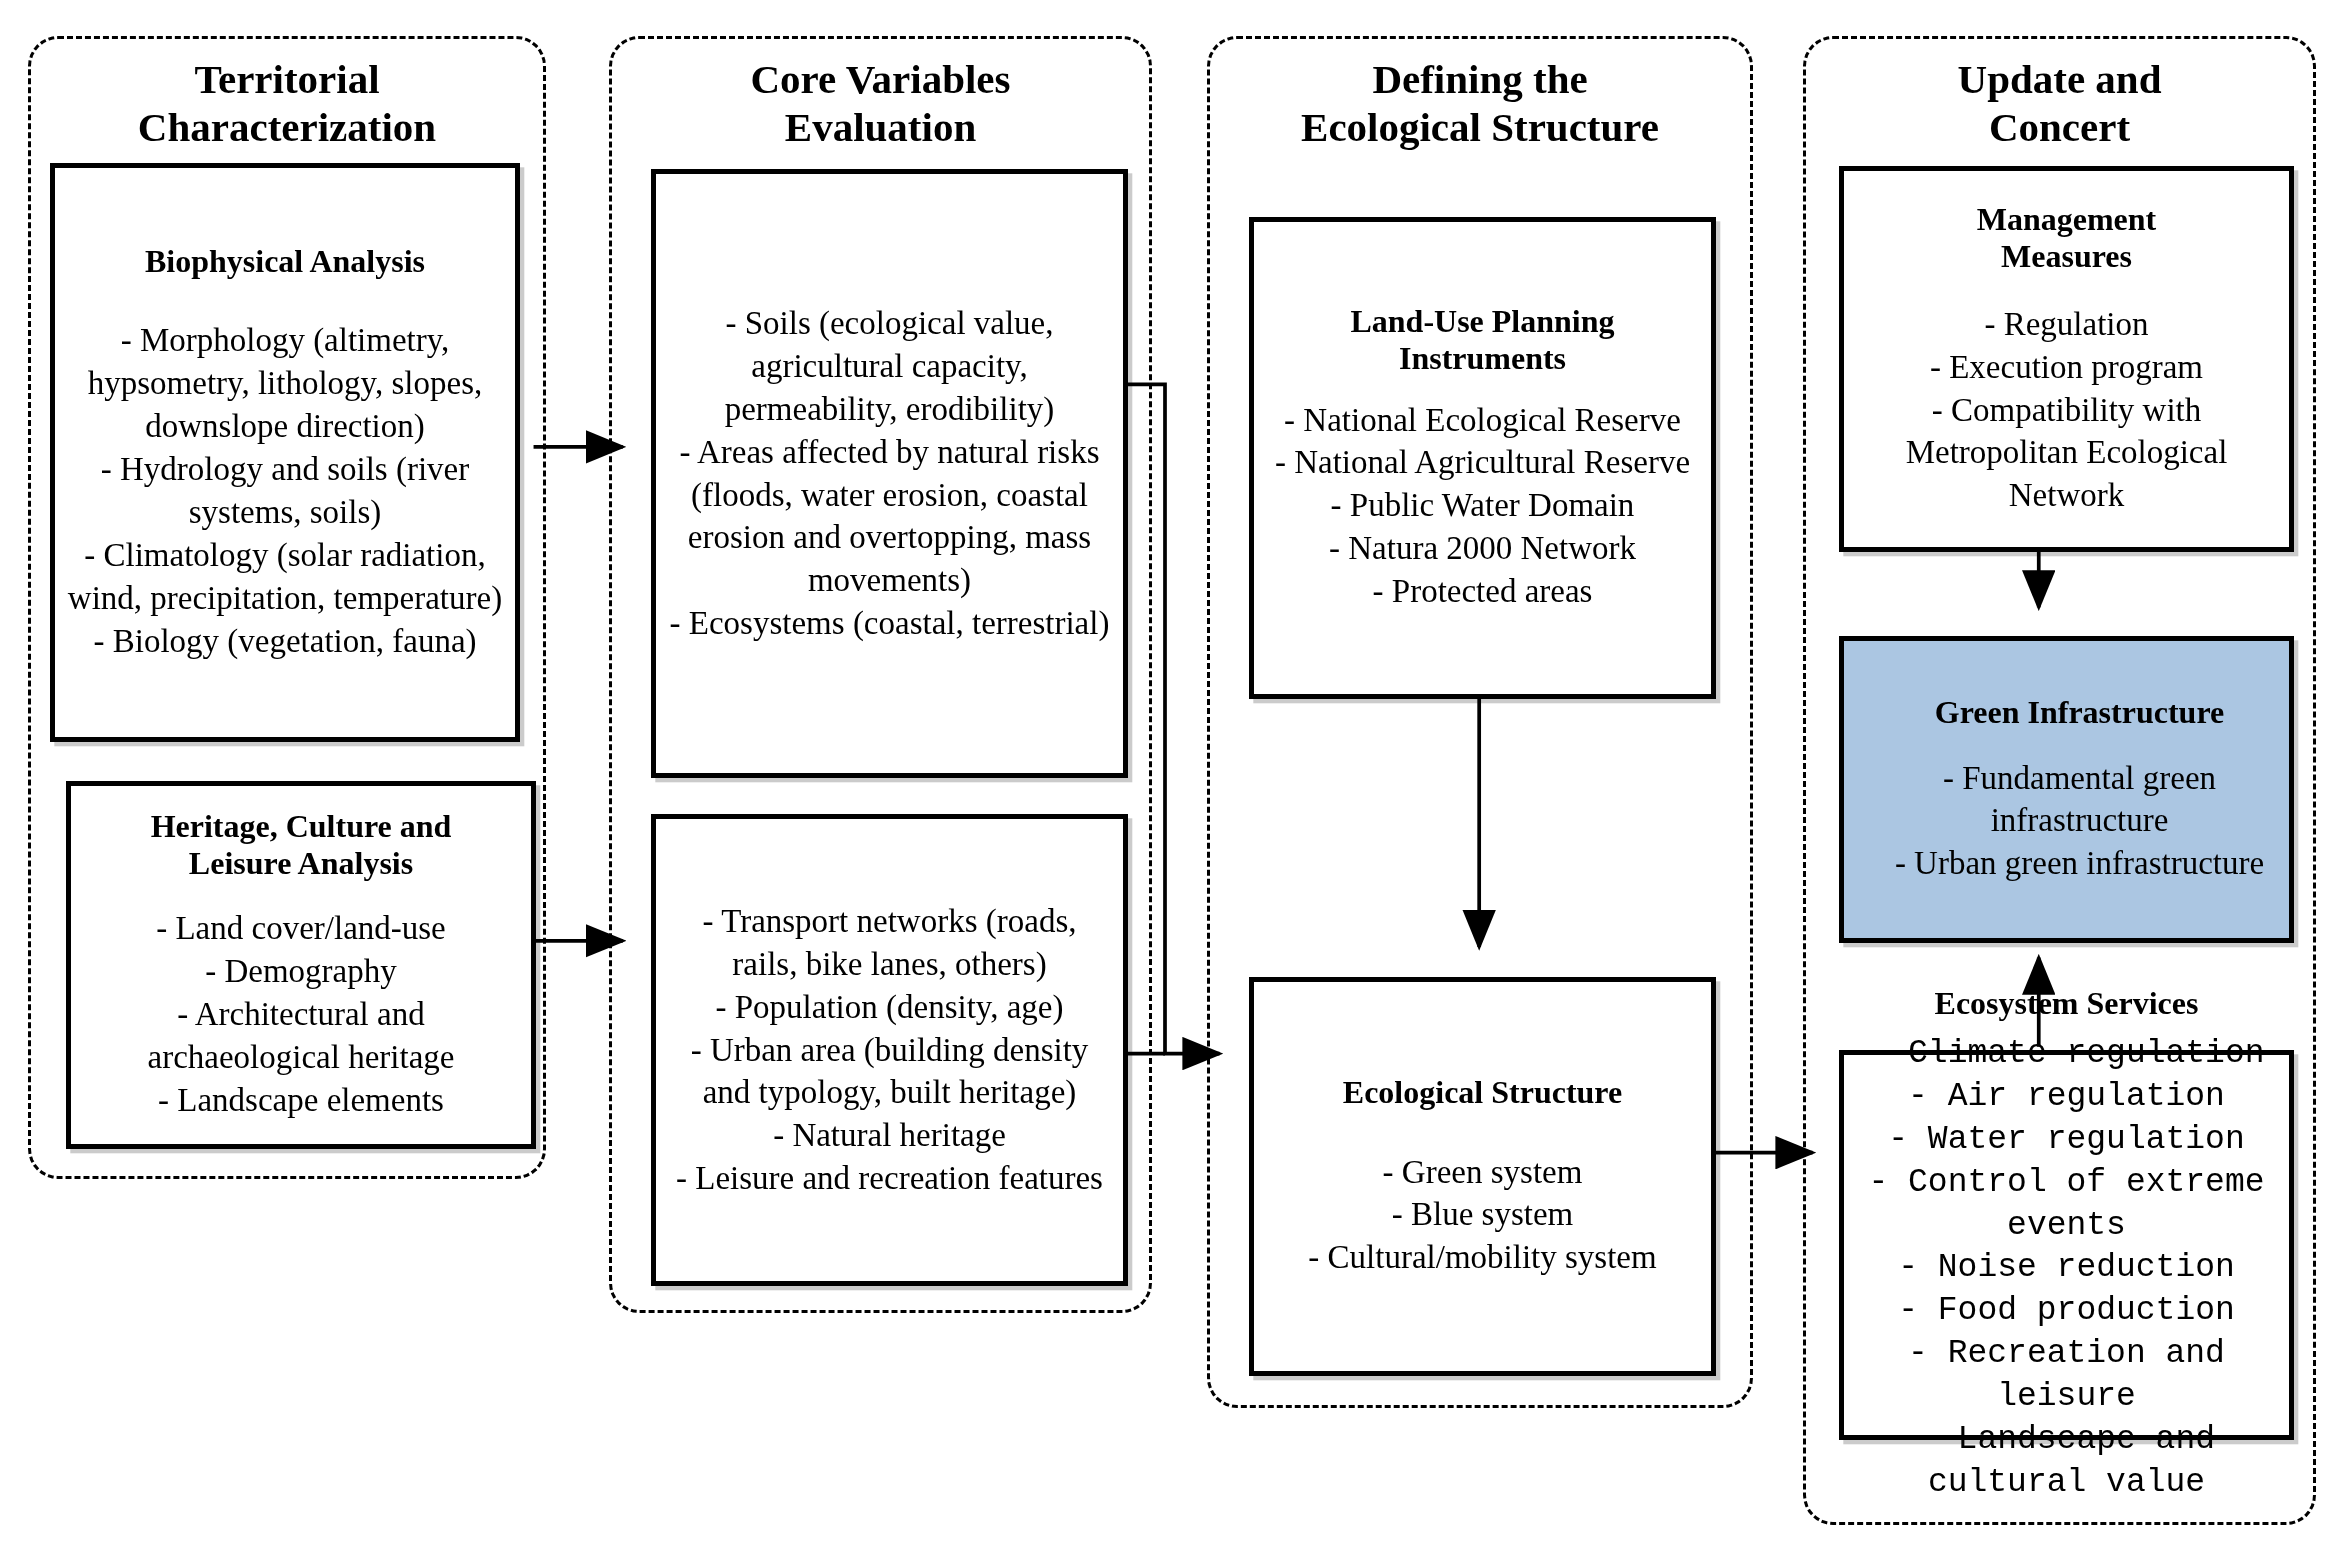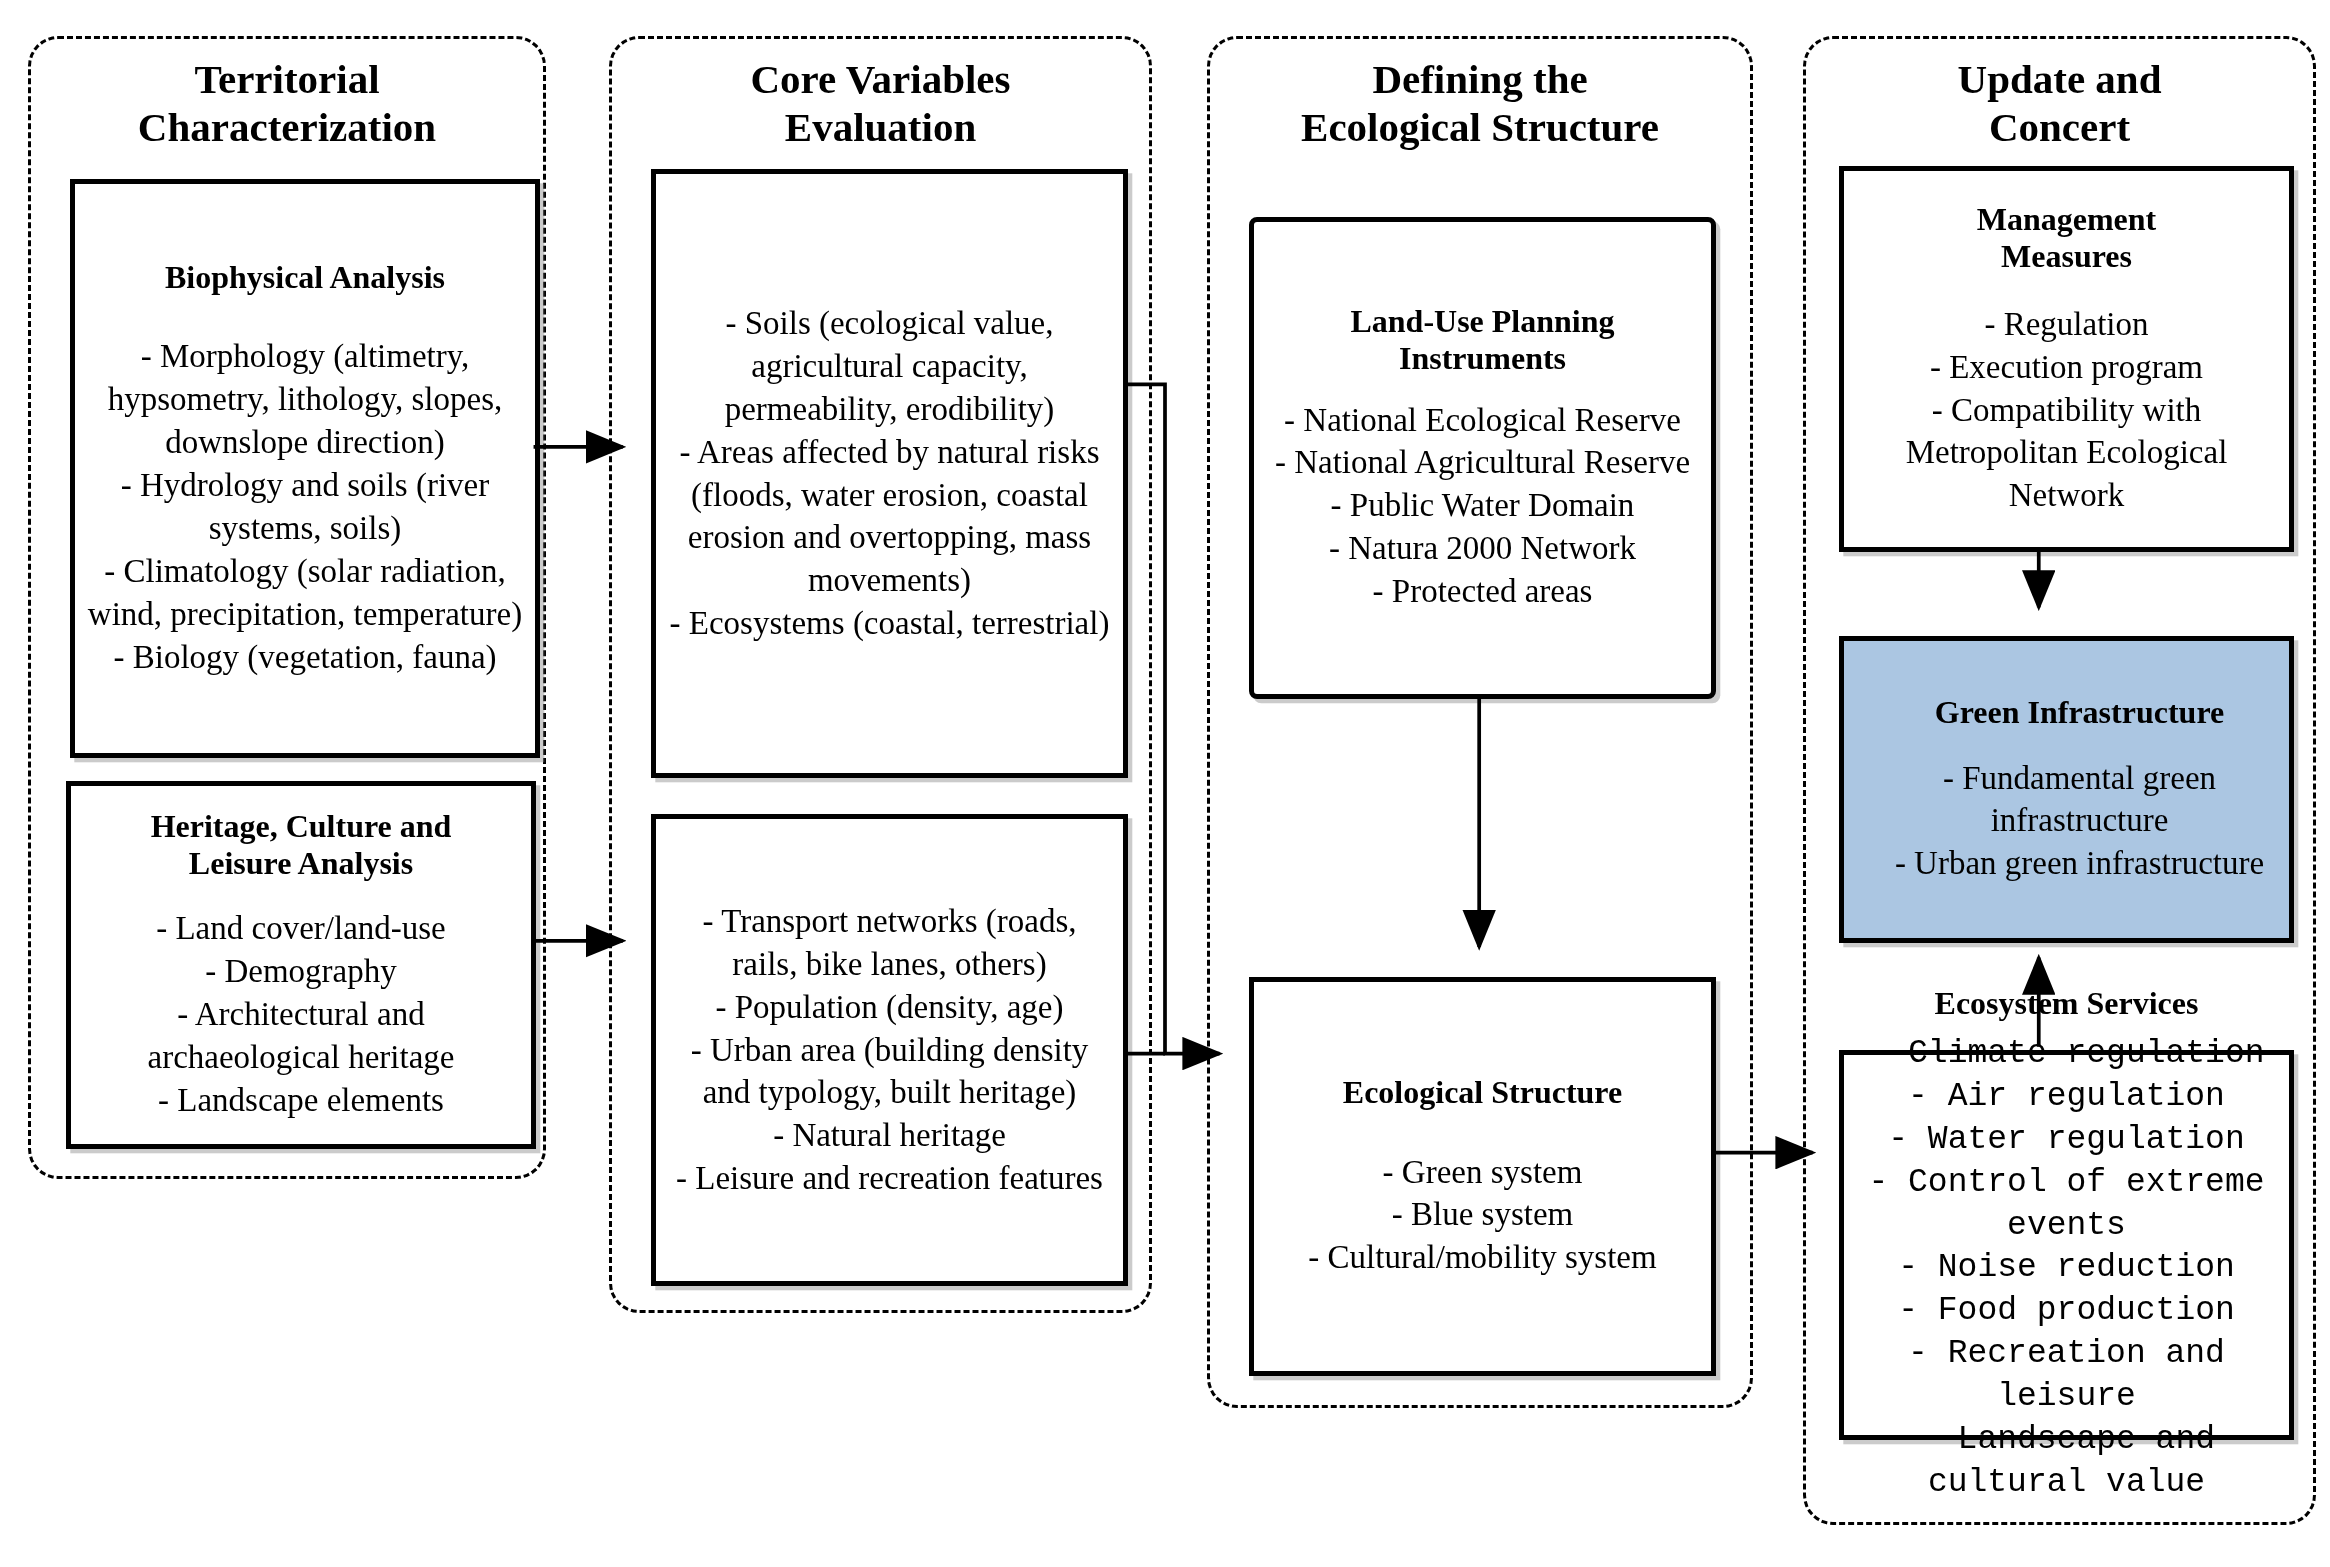--- a/index.html
+++ b/index.html
@@ -56,21 +56,21 @@
 </head>
 <body>
 
 <div id="canvas">
 
   <div class="phase" style="left:28px;top:36px;width:518px;height:1143px;">
     <div class="phase-header">
       <div>Territorial</div>
       <div>Characterization</div>
     </div>
-    <div class="node" style="left:39px;top:124px;width:470px;height:579px;margin-top:16px;">
+    <div class="node" style="left:19px;top:124px;width:470px;height:579px;">
       <div class="node-title">
         <div>Biophysical Analysis</div>
       </div>
       <div class="node-items">
         <div class="node-item">- Morphology (altimetry, hypsometry, lithology, slopes, downslope direction)</div>
         <div class="node-item">- Hydrology and soils (river systems, soils)</div>
         <div class="node-item">- Climatology (solar radiation, wind, precipitation, temperature)</div>
         <div class="node-item">- Biology (vegetation, fauna)</div>
       </div>
     </div>
@@ -109,21 +109,21 @@
         <div class="node-item">- Leisure and recreation features</div>
       </div>
     </div>
   </div>
 
   <div class="phase" style="left:1207px;top:36px;width:546px;height:1372px;">
     <div class="phase-header">
       <div>Defining the</div>
       <div>Ecological Structure</div>
     </div>
-    <div class="node" style="left:39px;top:178px;width:467px;height:482px;border-radius:8px;">
+    <div class="node" style="left:39px;top:178px;width:467px;height:482px;">
       <div class="node-title">
         <div>Land-Use Planning</div>
         <div>Instruments</div>
       </div>
       <div class="node-items" style="margin-top:22px;">
         <div class="node-item">- National Ecological Reserve</div>
         <div class="node-item">- National Agricultural Reserve</div>
         <div class="node-item">- Public Water Domain</div>
         <div class="node-item">- Natura 2000 Network</div>
         <div class="node-item">- Protected areas</div>

